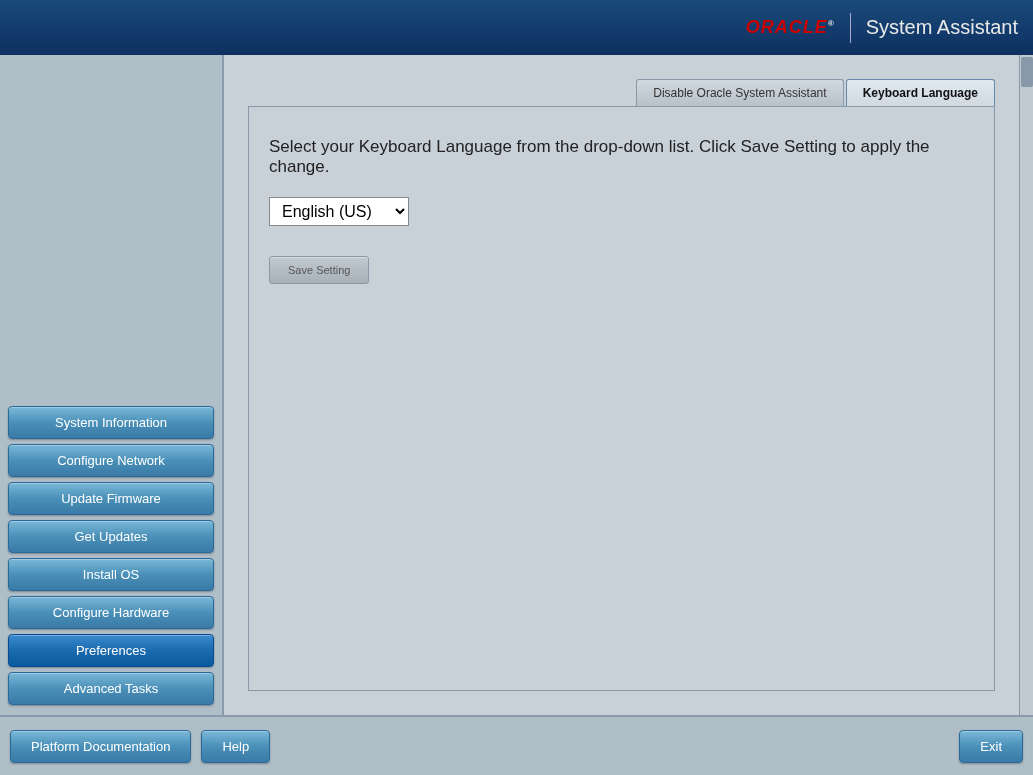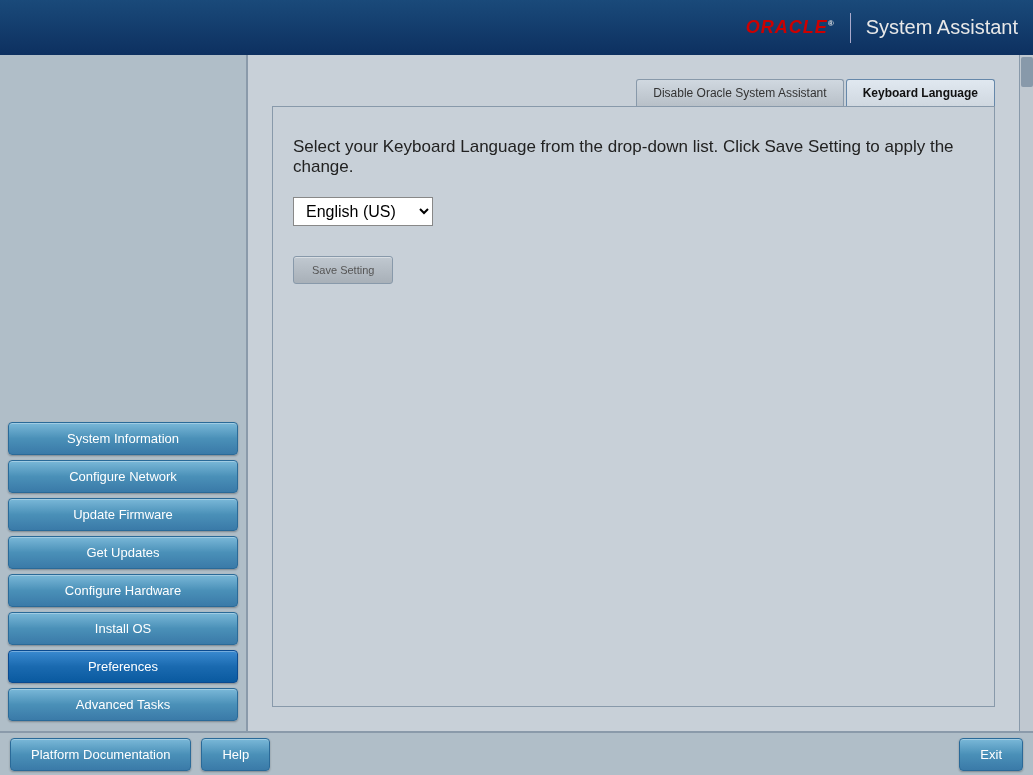--- a/index.html
+++ b/index.html
@@ -64,21 +64,21 @@
 
     
     #main {
       display: flex;
       flex: 1;
       overflow: hidden;
     }
 
     
     #sidebar {
-      width: 248px;
+      width: 224px;
       background: #b0bec8;
       display: flex;
       flex-direction: column;
       padding: 10px 8px;
       gap: 5px;
       border-right: 2px solid #8a9aaa;
     }
 
     .sidebar-btn {
       background: linear-gradient(180deg, #7ab8d8 0%, #4a90b8 50%, #3a7aa8 100%);
@@ -162,21 +162,21 @@
       border: 1px solid #8899aa;
       border-radius: 3px;
       padding: 7px 18px;
       font-size: 11px;
       cursor: default;
       box-shadow: inset 0 1px 0 rgba(255,255,255,0.4);
     }
 
     
     #footer {
-      height: 44px;
+      height: 60px;
       background: #b0bec8;
       border-top: 2px solid #8a9aaa;
       display: flex;
       align-items: center;
       padding: 0 10px;
       gap: 10px;
     }
 
     .footer-btn {
       background: linear-gradient(180deg, #7ab8d8 0%, #4a90b8 50%, #3a7aa8 100%);
@@ -226,22 +226,22 @@
   <div id="header-app-name">System Assistant</div>
 </div>
 
 <div id="main">
 
   <div id="sidebar">
     <button class="sidebar-btn">System Information</button>
     <button class="sidebar-btn">Configure Network</button>
     <button class="sidebar-btn">Update Firmware</button>
     <button class="sidebar-btn">Get Updates</button>
+    <button class="sidebar-btn">Install OS</button>
     <button class="sidebar-btn">Configure Hardware</button>
-    <button class="sidebar-btn">Install OS</button>
     <button class="sidebar-btn active">Preferences</button>
     <button class="sidebar-btn">Advanced Tasks</button>
   </div>
 
   <div id="content-wrapper">
     <div id="content">
 
       <div id="tabs">
         <div class="tab">Disable Oracle System Assistant</div>
         <div class="tab active">Keyboard Language</div>

